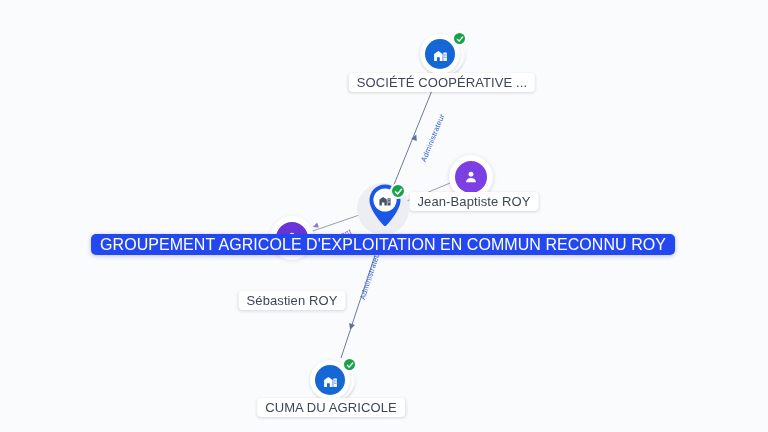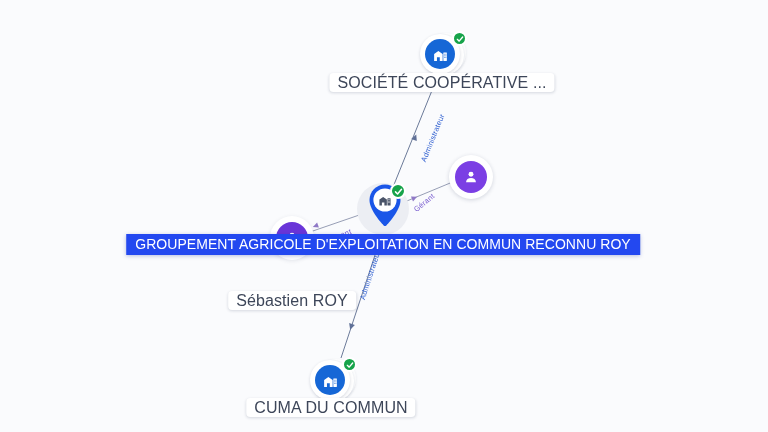--- a/index.html
+++ b/index.html
@@ -125,34 +125,34 @@
   
   .person-faded .person-ring { box-shadow: 0 1px 4px rgba(30,40,80,0.10); }
   .person-faded .person-disc { background: #6a35d8; }
 
   
   .label {
     position: absolute;
     transform: translate(-50%, 0);
     background: #ffffff;
     color: #3d4659;
-    font-size: 16px;
+    font-size: 13px;
     line-height: 13px;
     white-space: nowrap;
     padding: 3px 8px;
     border-radius: 4px;
     box-shadow: 0 1px 3px rgba(30,40,80,0.17);
     letter-spacing: 0.1px;
   }
   .label.selected {
     background: #2348f0;
     color: #ffffff;
-    font-size: 14px;
+    font-size: 16px;
     padding: 4px 9px;
-    border-radius: 0;
+    border-radius: 5px;
     box-shadow: 0 1px 4px rgba(30,50,160,0.30);
     letter-spacing: 0.05px;
   }
 
   
   .edge-label {
     position: absolute;
     font-size: 7.5px;
     letter-spacing: 0.2px;
     white-space: nowrap;
@@ -217,20 +217,21 @@
 
   <div class="node person-node" style="left:471px; top:177px;">
     <div class="person-ring"></div>
     <div class="person-disc">
       <svg width="16" height="16" viewBox="0 0 24 24" fill="#ffffff">
         <circle cx="12" cy="8" r="3.7"></circle>
         <path d="M4.6 20c0-4.1 3.3-6.4 7.4-6.4s7.4 2.3 7.4 6.4z"></path>
       </svg>
     </div>
   </div>
+  <div class="label" style="left:474px; top:192px;">Jean-Baptiste ROY</div>
 
   <div class="node person-node person-faded" style="left:292px; top:238px;">
     <div class="person-ring"></div>
     <div class="person-disc">
       <svg width="16" height="16" viewBox="0 0 24 24" fill="#ffffff">
         <circle cx="12" cy="8" r="3.7"></circle>
         <path d="M4.6 20c0-4.1 3.3-6.4 7.4-6.4s7.4 2.3 7.4 6.4z"></path>
       </svg>
     </div>
   </div>
@@ -281,15 +282,15 @@
         <rect x="17.4" y="15.8" width="1.1" height="1.1" fill="#1667d6"></rect>
         <rect x="19.1" y="15.8" width="1.1" height="1.1" fill="#1667d6"></rect>
       </svg>
     </div>
     <div class="check-badge">
       <svg width="8" height="8" viewBox="0 0 24 24" fill="none" stroke="#ffffff" stroke-width="4" stroke-linecap="round" stroke-linejoin="round">
         <polyline points="4,13 9.5,18.5 20,6"></polyline>
       </svg>
     </div>
   </div>
-  <div class="label" style="left:331px; top:398px;">CUMA DU COMMUN</div>
+  <div class="label" style="left:331px; top:398px;">CUMA DU AGRICOLE</div>
 
 </div>
 
 </body></html>

